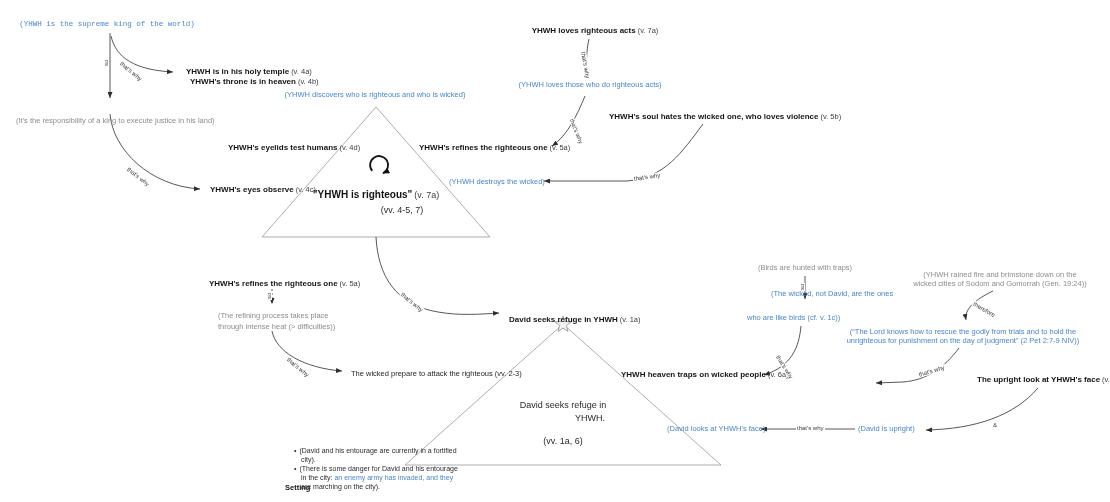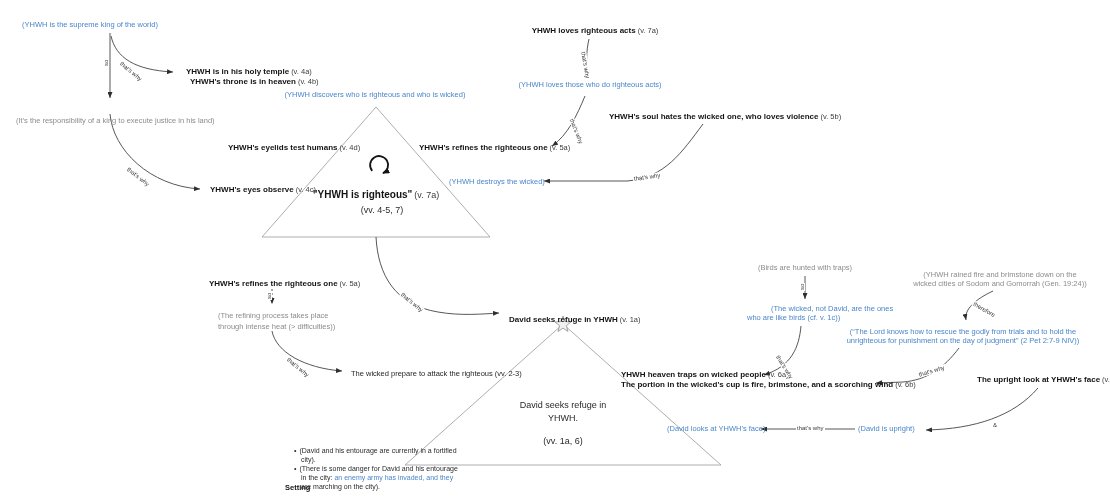--- a/index.html
+++ b/index.html
@@ -56,56 +56,55 @@
       <path d="M376,237 C378,275 395,305 438,312 C460,316 483,314 499,313" marker-end="url(#ah)"></path>
       <path d="M805,276 L805,299" marker-end="url(#ah)"></path>
       <path d="M801,326 C799,347 792,366 764,375" marker-end="url(#ah)"></path>
       <path d="M993,291 C976,299 964,309 966,320" marker-end="url(#ah)"></path>
       <path d="M959,348 C944,368 927,380 903,382 L876,383" marker-end="url(#ah)"></path>
       <path d="M1038,388 C1014,416 975,429 926,430" marker-end="url(#ah)"></path>
       <path d="M855,429 L761,429" marker-end="url(#ah)"></path>
     </g>
   </svg>
 
-  <div class="lbl blue ctr" style="left:90px;top:20px;">(YHWH is the supreme king of the world)</div>
+  <div class="lbl blue ctr" style="left:107px;top:20px;font-family:Liberation Mono, monospace;">(YHWH is the supreme king of the world)</div>
   <div class="lbl b" style="left:186px;top:67px;"><span>YHWH is in his holy temple</span><span class="ref">(v. 4a)</span></div>
   <div class="lbl b" style="left:190px;top:77px;"><span>YHWH's throne is in heaven</span><span class="ref">(v. 4b)</span></div>
   <div class="lbl gray" style="left:16px;top:116px;">(It's the responsibility of a king to execute justice in his land)</div>
 
   <div class="lbl b ctr" style="left:595px;top:26px;"><span>YHWH loves righteous acts</span><span class="ref">(v. 7a)</span></div>
   <div class="lbl blue ctr" style="left:590px;top:80px;">(YHWH loves those who do righteous acts)</div>
   <div class="lbl blue ctr" style="left:375px;top:90px;">(YHWH discovers who is righteous and who is wicked)</div>
   <div class="lbl b" style="left:609px;top:112px;"><span>YHWH's soul hates the wicked one, who loves violence</span><span class="ref">(v. 5b)</span></div>
 
   <div class="lbl b" style="left:228px;top:143px;"><span>YHWH's eyelids test humans</span><span class="ref">(v. 4d)</span></div>
   <div class="lbl b" style="left:419px;top:143px;"><span>YHWH's refines the righteous one</span><span class="ref">(v. 5a)</span></div>
   <div class="lbl b" style="left:210px;top:185px;"><span>YHWH's eyes observe</span><span class="ref">(v. 4c)</span></div>
   <div class="lbl blue" style="left:449px;top:177px;">(YHWH destroys the wicked)</div>
   <div class="lbl t1title ctr" style="left:376px;top:190px;"><span>"YHWH is righteous"</span><span class="ref">(v. 7a)</span></div>
-  <div class="lbl t1sub ctr" style="left:364px;top:206px;padding-left:36px;">(vv. 4-5, 7)</div>
+  <div class="lbl t1sub ctr" style="left:384px;top:206px;padding-left:36px;">(vv. 4-5, 7)</div>
 
   <div class="lbl b" style="left:209px;top:279px;"><span>YHWH's refines the righteous one</span><span class="ref">(v. 5a)</span></div>
   <div class="lbl gray" style="left:218px;top:311px;">(The refining process takes place</div>
   <div class="lbl gray" style="left:218px;top:322px;">through intense heat (&gt; difficulties))</div>
   <div class="lbl" style="left:351px;top:369px;">The wicked prepare to attack the righteous (vv. 2-3)</div>
   <div class="lbl b" style="left:509px;top:308px;margin-top:7px;"><span>David seeks refuge in YHWH</span><span class="ref">(v. 1a)</span></div>
 
   <div class="lbl t2line ctr" style="left:563px;top:401px;">David seeks refuge in</div>
-  <div class="lbl t2line ctr" style="left:563px;top:414px;">YHWH.</div>
+  <div class="lbl t2line ctr" style="left:590px;top:414px;">YHWH.</div>
   <div class="lbl t2line ctr" style="left:563px;top:427px;margin-top:10px;">(vv. 1a, 6)</div>
 
   <div class="lbl gray ctr" style="left:805px;top:263px;text-align:right;">(Birds are hunted with traps)</div>
-  <div class="lbl blue" style="left:747px;top:304px;padding-left:24px;">(The wicked, not David, are the ones</div>
+  <div class="lbl blue" style="left:747px;top:289px;padding-left:24px;">(The wicked, not David, are the ones</div>
   <div class="lbl blue" style="left:747px;top:313px;">who are like birds (cf. v. 1c))</div>
   <div class="lbl gray ctr" style="left:1000px;top:270px;">(YHWH rained fire and brimstone down on the</div>
   <div class="lbl gray ctr" style="left:1000px;top:279px;">wicked cities of Sodom and Gomorrah (Gen. 19:24))</div>
   <div class="lbl blue ctr" style="left:963px;top:327px;">(“The Lord knows how to rescue the godly from trials and to hold the</div>
   <div class="lbl blue ctr" style="left:963px;top:336px;">unrighteous for punishment on the day of judgment” (2 Pet 2:7-9 NIV))</div>
   <div class="lbl b" style="left:621px;top:370px;"><span>YHWH heaven traps on wicked people</span><span class="ref">(v. 6a)</span></div>
-  <div class="lbl b" style="left:621px;top:380px;"><span>The portion in the wicked's cup is fire, brimstone, and a scorching wind</span><span class="ref">(v. 6b)</span></div>
   <div class="lbl b" style="left:977px;top:375px;"><span>The upright look at YHWH's face</span><span class="ref">(v. 7b)</span></div>
   <div class="lbl blue" style="left:667px;top:424px;">(David looks at YHWH's face)</div>
   <div class="lbl blue" style="left:858px;top:424px;">(David is upright)</div>
 
   <div class="lbl setting-title" style="left:285px;top:436px;margin-top:47px;">Setting</div>
   <div class="lbl setting" style="left:294px;top:446px;"><span class="bullet">•</span><span>(David and his entourage are currently in a fortified</span></div>
   <div class="lbl setting" style="left:301px;top:455px;">city).</div>
   <div class="lbl setting" style="left:294px;top:464px;"><span class="bullet">•</span><span>(There is some danger for David and his entourage</span></div>
   <div class="lbl setting" style="left:301px;top:473px;"><span>in the city: </span><span class="blue">an enemy army has invaded, and they</span></div>
   <div class="lbl setting blue" style="left:301px;top:482px;">are marching on the city).</div>

